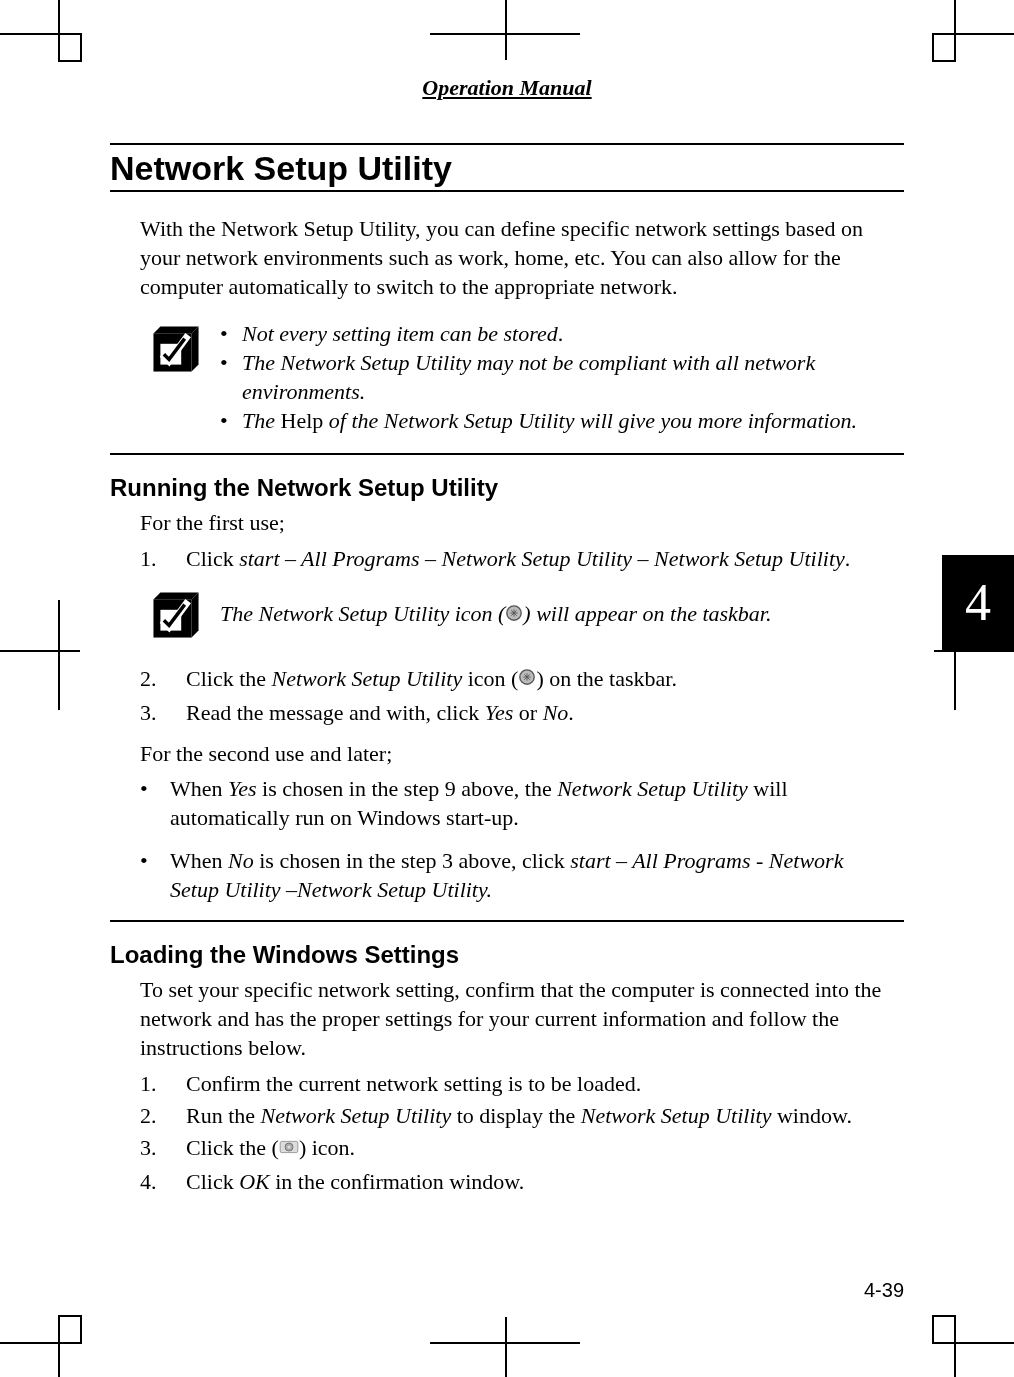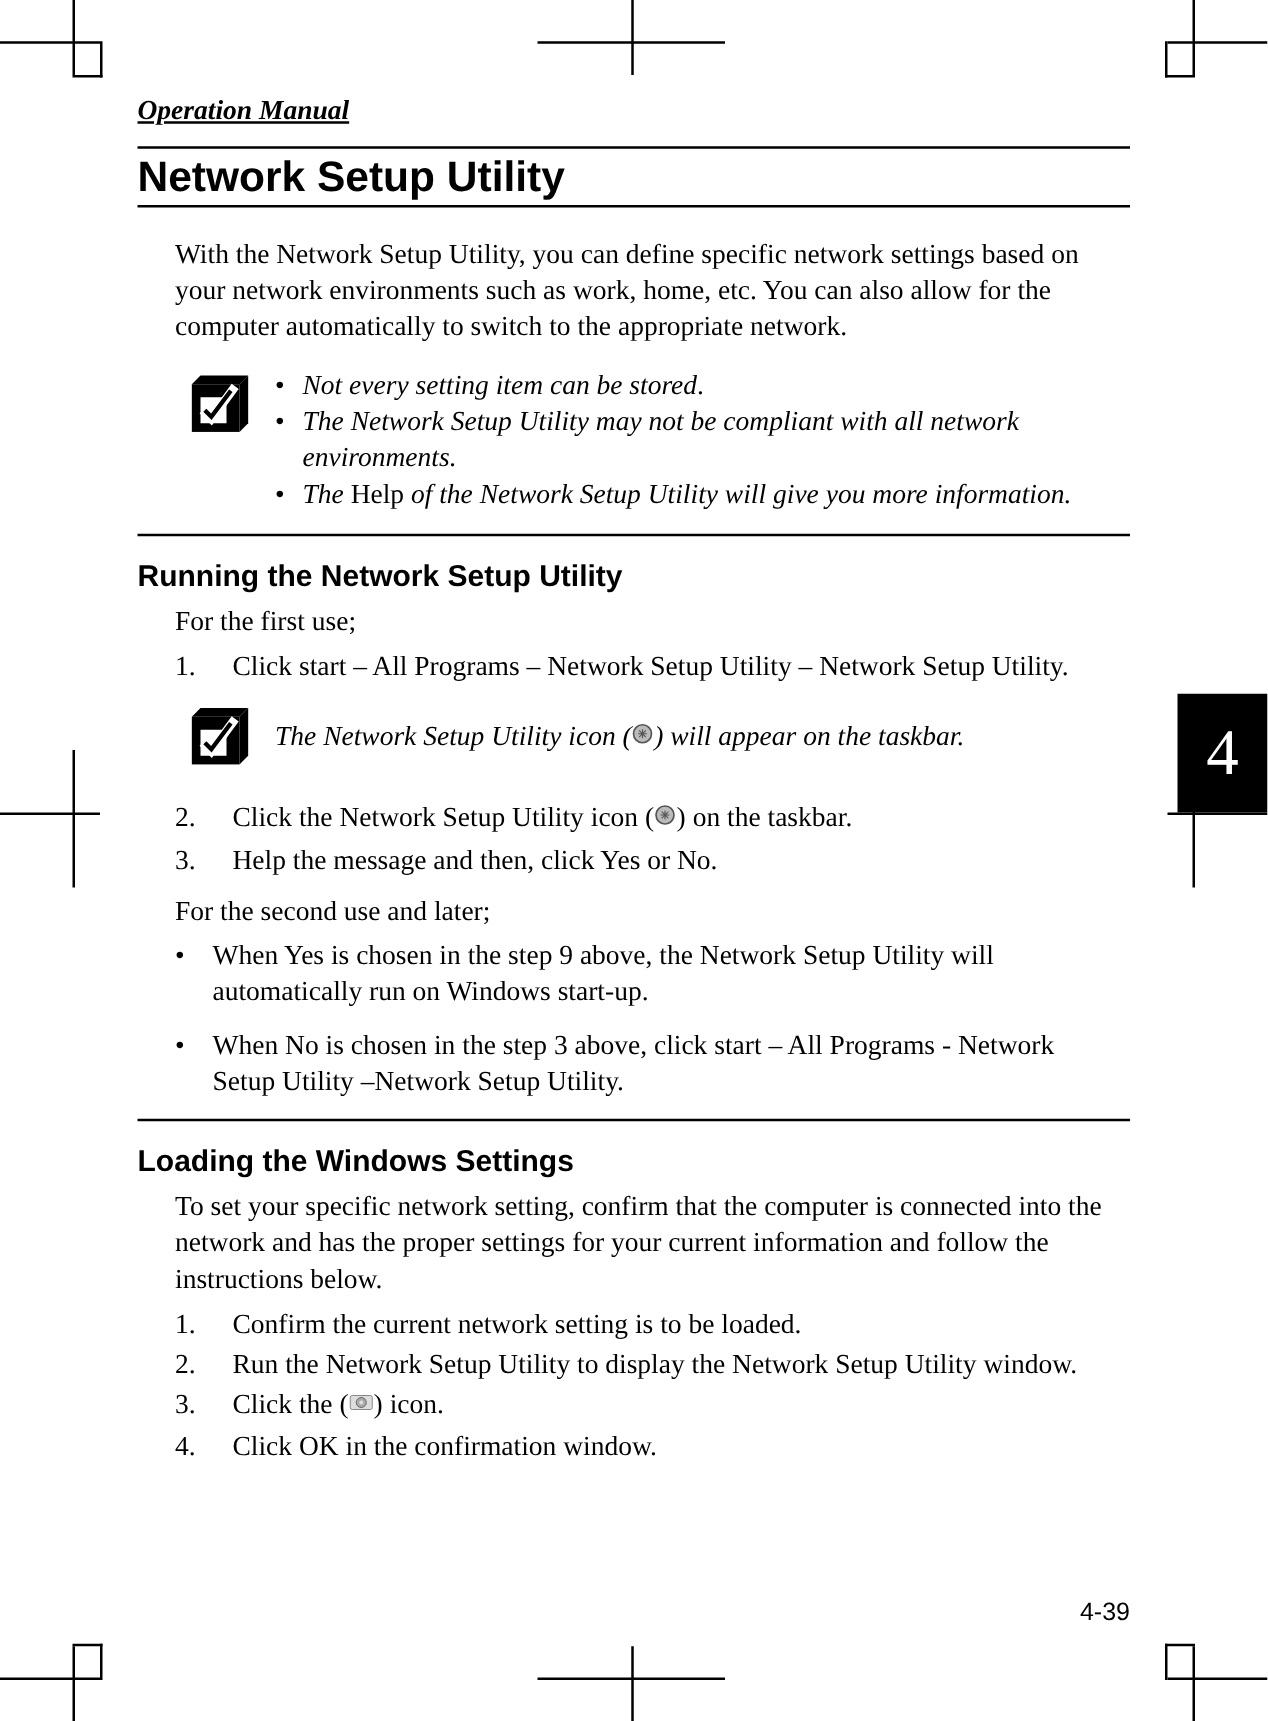--- a/index.html
+++ b/index.html
@@ -41,26 +41,26 @@
   .rc-v { top:600px; right:58px; height:110px; }
 
   .page {
     position: absolute;
     top: 75px;
     left: 110px;
     right: 110px;
     bottom: 75px;
   }
   .header-label {
-    text-align: left;
+    text-align: center;
     font-weight: bold;
     font-style: italic;
     text-decoration: underline;
     font-size: 22px;
-    margin-bottom: 16px;
+    margin-bottom: 42px;
   }
   h1.section-title {
     font-family: Arial, Helvetica, sans-serif;
     font-weight: bold;
     font-size: 34px;
     margin: 0 0 6px 0;
     border-top: 2px solid #000;
     border-bottom: 2px solid #000;
     padding: 4px 0 2px 0;
   }
@@ -80,21 +80,21 @@
     font-size: 24px;
     border-top: 2px solid #000;
     margin: 16px 0 6px 0;
     padding-top: 19px;
   }
   .body { font-size: 22px; line-height: 1.32; margin: 4px 20px 6px 30px; }
   ol.steps { list-style: none; padding:0; margin: 6px 20px 10px 30px; font-size:22px; line-height:1.45;}
   ol.steps li { display:flex; }
   ol.steps li .num { flex:0 0 46px; }
   ol.steps li .txt { flex:1; }
-  .ital { }
+  .ital { font-style: italic; }
 
   .bullets { margin: 6px 20px 10px 30px; font-size:22px; line-height:1.32;}
   .bullets .li { display:flex; margin-bottom: 14px;}
   .bullets .dot { flex:0 0 30px; font-size:22px; }
   .bullets .txt { flex:1; }
 
   .side-tab {
     position: absolute;
     top: 480px;
     right: -110px;
@@ -211,21 +211,21 @@
   <ol class="steps">
     <li>
         <span class="num">2.</span>
         <span class="txt"><span>Click the </span><span class="ital">Network Setup Utility</span><span> icon (</span><span class="inline-icon"><svg viewBox="0 0 20 20">
               <circle cx="10" cy="10" r="8" fill="#bbb" stroke="#555" stroke-width="1.5"></circle>
               <path d="M6 10h8M10 6v8M7 7l6 6M13 7l-6 6" stroke="#555" stroke-width="1"></path>
             </svg></span><span>) on the taskbar.</span></span>
       </li>
     <li>
         <span class="num">3.</span>
-        <span class="txt"><span>Help the message and then, click </span><span class="ital">Yes</span><span> or </span><span class="ital">No</span><span>.</span></span>
+        <span class="txt"><span>Read the message and with, click </span><span class="ital">Yes</span><span> or </span><span class="ital">No</span><span>.</span></span>
       </li>
   </ol>
 
   <div class="body">For the second use and later;</div>
 
   <div class="bullets">
     <div class="li">
         <span class="dot">•</span>
         <span class="txt"><span>When </span><span class="ital">Yes</span><span> is chosen in the step 9 above, the </span><span class="ital">Network Setup Utility</span><span> will automatically run on Windows start-up.</span></span>
       </div>

